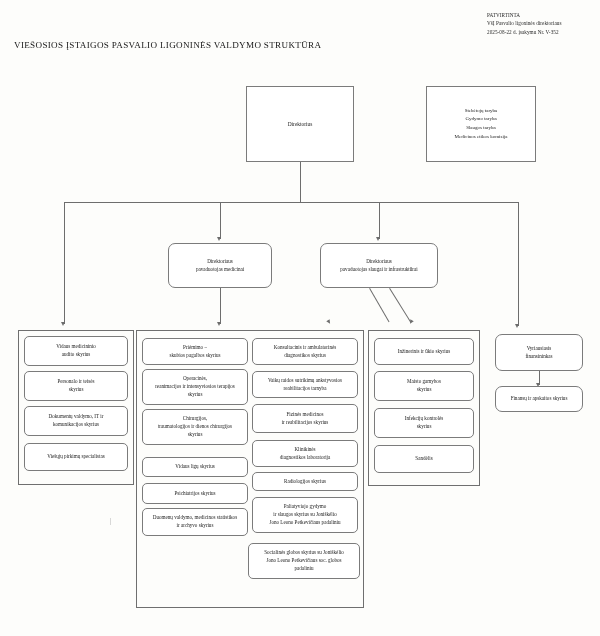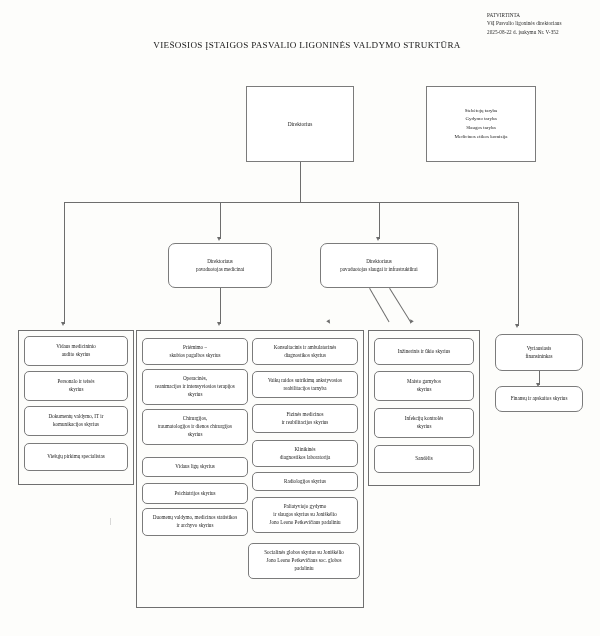--- a/index.html
+++ b/index.html
@@ -16,21 +16,20 @@
   
   .approval{
     position:absolute;left:487px;top:11px;width:108px;
     font-size:5.2px;line-height:1.62;letter-spacing:.05px;
     color:#2a2a2a;
   }
   .approval div{white-space:nowrap;}
 
   .doc-title{
     position:absolute;left:0;top:40px;width:600px;
-    text-align:center;
     font-size:9.1px;letter-spacing:.32px;
     color:#171717;
     padding-left:14px;box-sizing:border-box;
   }
 
   
   .box{
     position:absolute;
     border:1px solid #7b7b7b;
     background:#fff;

